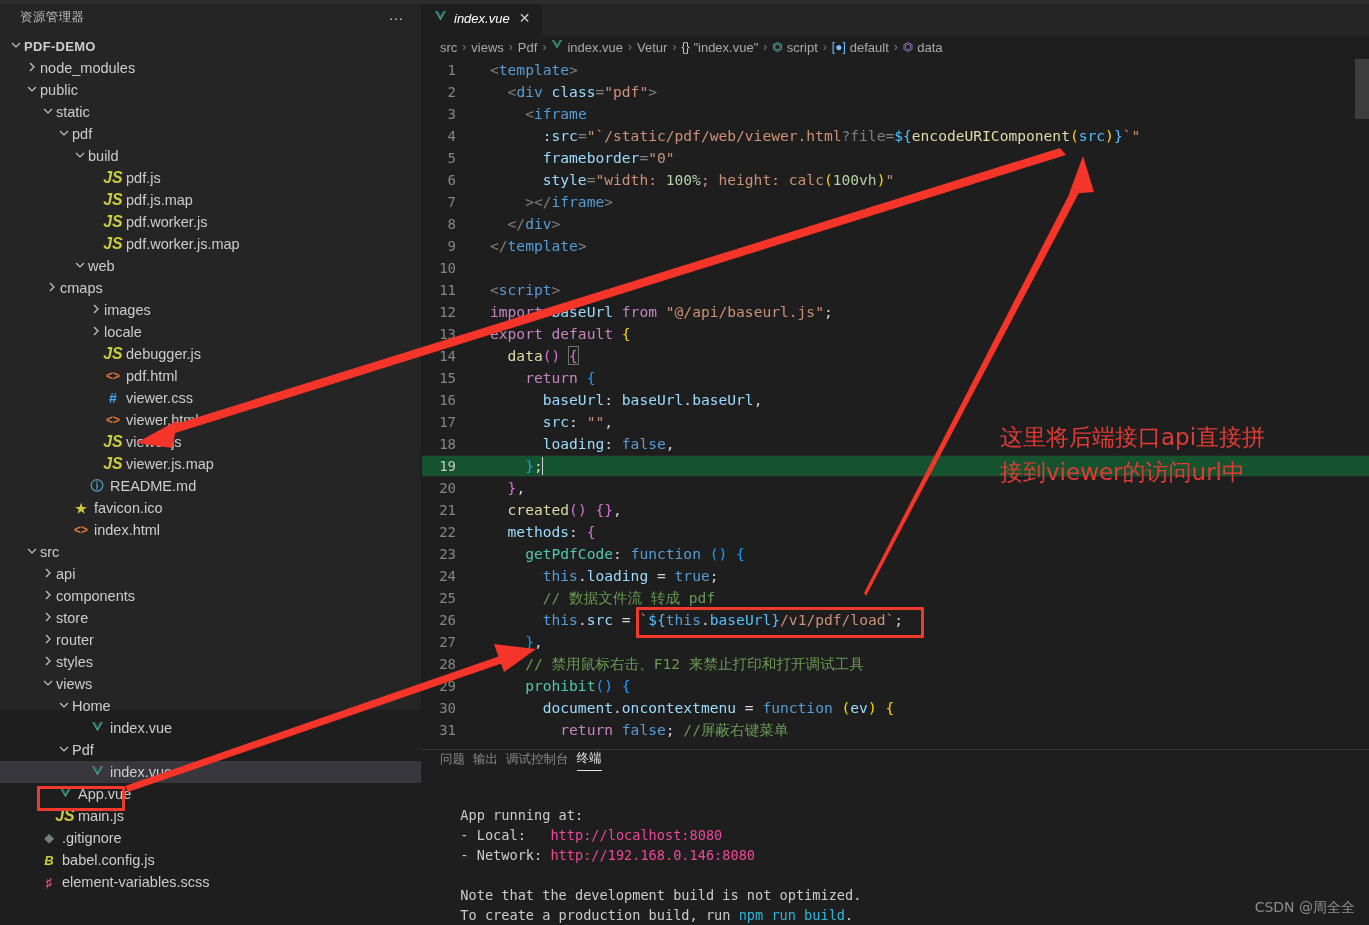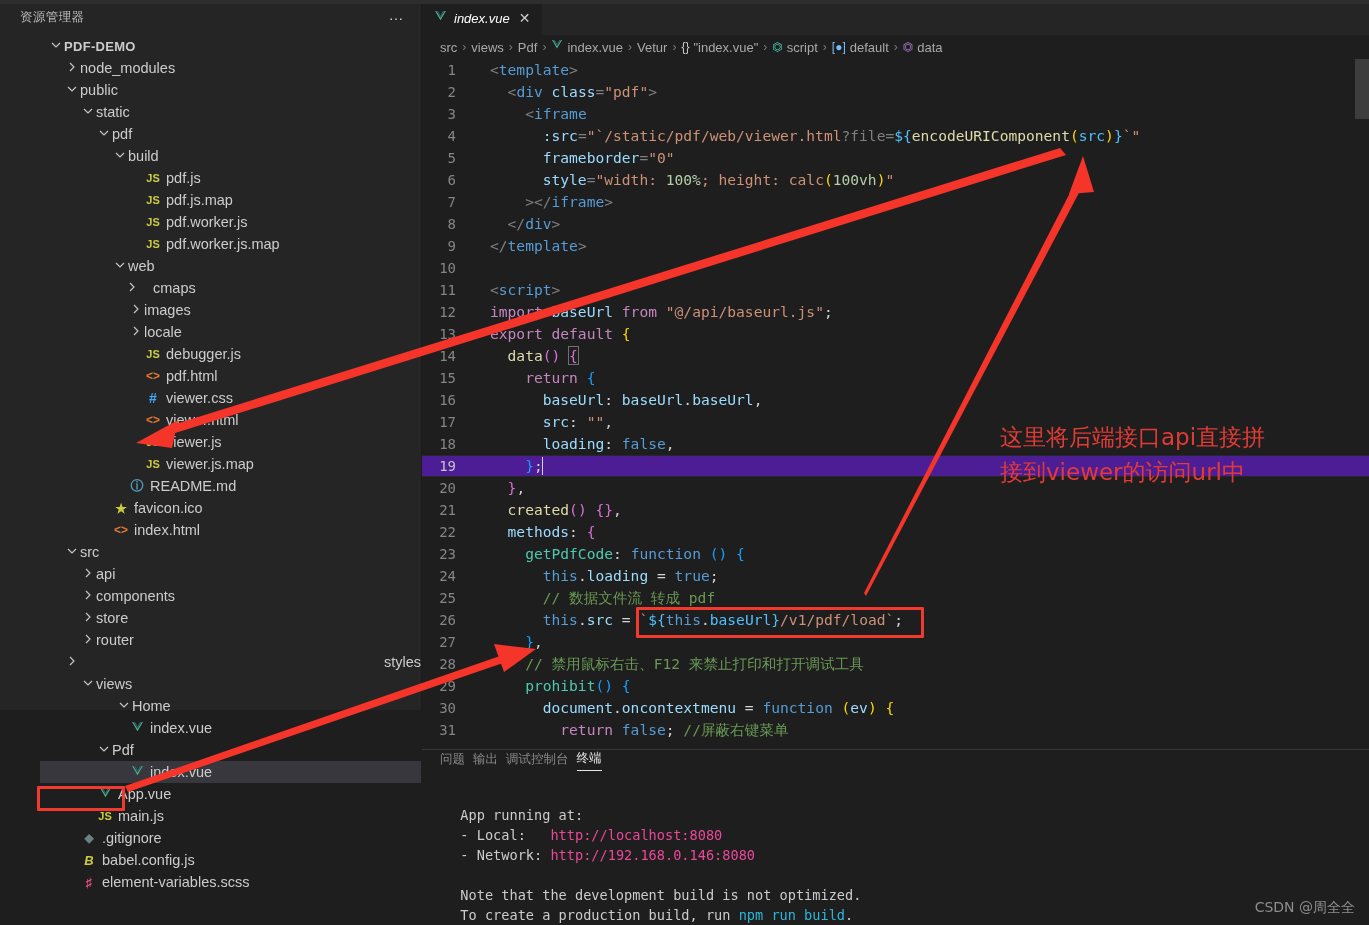--- a/index.html
+++ b/index.html
@@ -42,21 +42,20 @@
     font-size: 15px;
     letter-spacing: 1.5px;
     line-height: 8px;
     padding-bottom: 6px;
     cursor: pointer;
   }
   #tree {
     font-size: 14.5px;
     color: #cccccc;
     user-select: none;
-    margin-left: 40px;
   }
   .row {
     height: 22px;
     display: flex;
     align-items: center;
     white-space: nowrap;
     position: relative;
     cursor: pointer;
   }
   .row.selected {
@@ -85,21 +84,21 @@
     display: inline-flex;
     align-items: center;
     justify-content: center;
     font-size: 11px;
     font-weight: bold;
     margin-right: 4px;
   }
   .lbl { font-size: 14.5px; }
   .lbl.bold { font-weight: bold; font-size: 13px; letter-spacing: .3px; }
 
-  .js-ico  { color: #cbcb41; font-size: 11px; font-weight: 700; font-family:"Liberation Sans",sans-serif;}
+  .js-ico  { color: #cbcb41; font-size: 16px; font-weight: 700; font-family:"Liberation Sans",sans-serif;font-style:italic;}
   .html-ico{ color: #e37933; font-size: 12px; font-weight: 700; }
   .css-ico { color: #42a5f5; font-size: 14px; font-weight: 700; }
   .md-ico  { color: #519aba; font-size: 13px; }
   .star-ico{ color: #cbcb41; font-size: 13px; }
   .git-ico { color: #6d8086; font-size: 12px; }
   .babel-ico{ color:#cbcb41; font-size: 13px; font-style: italic; font-weight:700;}
   .scss-ico{ color:#f55385; font-size: 13px; }
   .vue-ico { color:#8dc149; }
 
   
@@ -158,21 +157,21 @@
     font-size: 14.6px;
     line-height: 22px;
   }
   .cline {
     height: 22px;
     display: flex;
     align-items: center;
     white-space: pre;
     position: relative;
   }
-  .cline.active { background: #4c1d95; border-top:1px solid #282828; border-bottom:1px solid #282828; height:22px;}
+  .cline.active { background: #14532d; border-top:1px solid #282828; border-bottom:1px solid #282828; height:22px;}
   .gutter {
     width: 52px;
     flex: 0 0 52px;
     text-align: right;
     padding-right: 18px;
     color: #858585;
     font-size: 14px;
   }
   .cline.active .gutter { color: #c6c6c6; }
   .codetext { padding-left: 16px; }
@@ -360,21 +359,21 @@
           <span class="lbl">pdf.worker.js.map</span>
         </div>
         <div class="row" style="padding-left: 72px;">
           <span class="chev">
             <svg width="10" height="10" viewBox="0 0 10 10">
               <path d="M1,3 L5,7 L9,3" stroke="#c5c5c5" stroke-width="1.2" fill="none"></path>
             </svg>
           </span>
           <span class="lbl">web</span>
         </div>
-        <div class="row" style="padding-left: 84px; gap: 13px;">
+        <div class="row" style="padding-left: 44px;">
           <span class="chev">
             <svg width="10" height="10" viewBox="0 0 10 10">
               <path d="M3,1 L7,5 L3,9" stroke="#c5c5c5" stroke-width="1.2" fill="none"></path>
             </svg>
           </span>
           <span class="lbl">cmaps</span>
         </div>
         <div class="row" style="padding-left: 88px;">
           <span class="chev">
             <svg width="10" height="10" viewBox="0 0 10 10">
@@ -469,37 +468,37 @@
           <span class="lbl">store</span>
         </div>
         <div class="row" style="padding-left: 40px;">
           <span class="chev">
             <svg width="10" height="10" viewBox="0 0 10 10">
               <path d="M3,1 L7,5 L3,9" stroke="#c5c5c5" stroke-width="1.2" fill="none"></path>
             </svg>
           </span>
           <span class="lbl">router</span>
         </div>
-        <div class="row" style="padding-left: 24px; justify-content: space-between;">
+        <div class="row" style="padding-left: 40px;">
           <span class="chev">
             <svg width="10" height="10" viewBox="0 0 10 10">
               <path d="M3,1 L7,5 L3,9" stroke="#c5c5c5" stroke-width="1.2" fill="none"></path>
             </svg>
           </span>
           <span class="lbl">styles</span>
         </div>
         <div class="row" style="padding-left: 40px;">
           <span class="chev">
             <svg width="10" height="10" viewBox="0 0 10 10">
               <path d="M1,3 L5,7 L9,3" stroke="#c5c5c5" stroke-width="1.2" fill="none"></path>
             </svg>
           </span>
           <span class="lbl">views</span>
         </div>
-        <div class="row" style="padding-left: 76px;">
+        <div class="row" style="padding-left: 56px;">
           <span class="chev">
             <svg width="10" height="10" viewBox="0 0 10 10">
               <path d="M1,3 L5,7 L9,3" stroke="#c5c5c5" stroke-width="1.2" fill="none"></path>
             </svg>
           </span>
           <span class="lbl">Home</span>
         </div>
         <div class="row" style="padding-left: 72px;">
           <span class="chev"></span>
           <span class="ico vue-ico">

